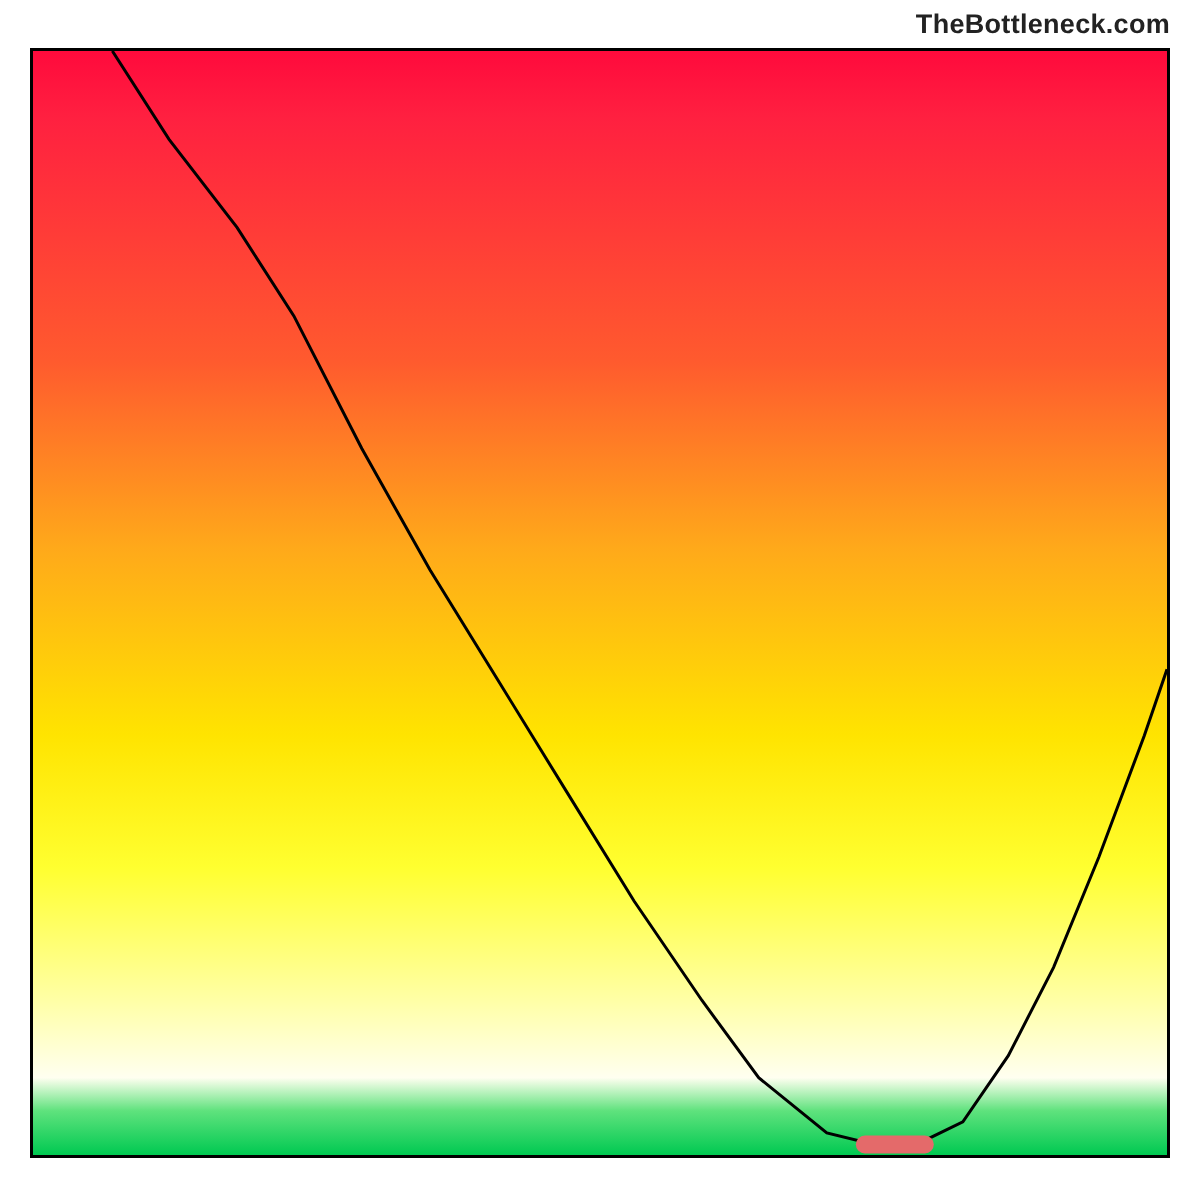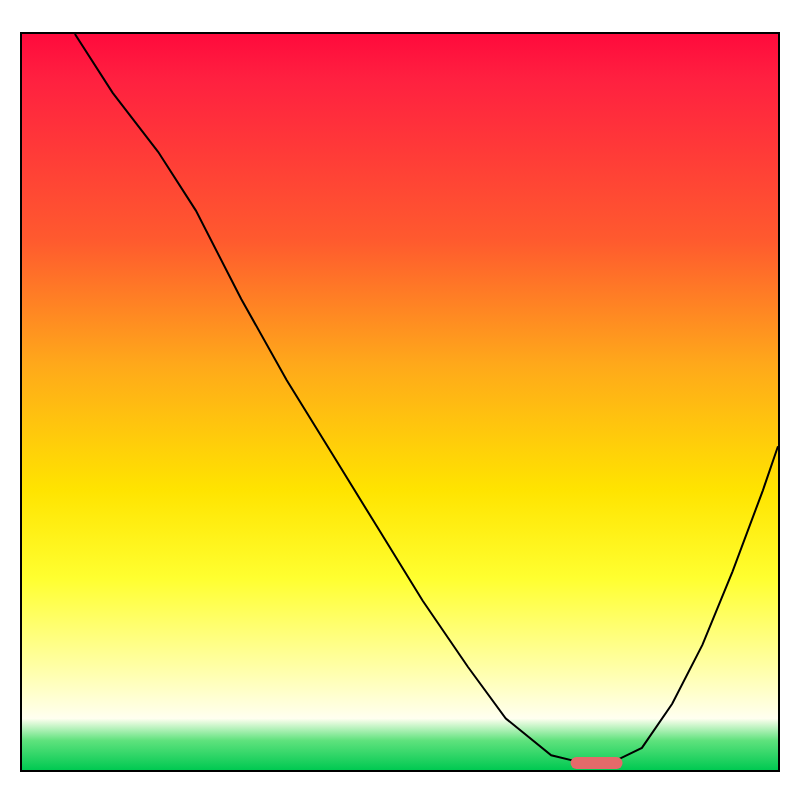--- a/index.html
+++ b/index.html
@@ -67,20 +67,21 @@
     font-size: 18px;
     font-weight: 600;
     color: #222;
     letter-spacing: 0.2px;
   }
 </style>
 </head>
 <body>
 
 <div class="chart-wrap">
+  <div class="watermark">TheBottleneck.com</div>
 
   <div class="plot-area">
     <div class="gradient-bg"></div>
 
     <svg class="curves" viewBox="0 0 756 736" preserveAspectRatio="none">
       <path d="M52.9 0.0 L90.7 58.9 L136.1 117.8 L173.9 176.6 L219.2 265.0 L264.6 345.9 L310.0 419.5 L355.3 493.1 L400.7 566.7 L446.0 633.0 L483.8 684.5 L529.2 721.3 L559.4 728.6 L589.7 728.6 L619.9 713.9 L650.2 669.8 L680.4 610.9 L710.6 537.3 L740.9 456.3 L756.0 412.2" stroke="#000000"></path>
     </svg>
 
     <div class="marker-pill" style="left: 574.56px; top: 728.64px; width: 52.92px; background: rgb(228, 106, 106);"></div>
   </div>

